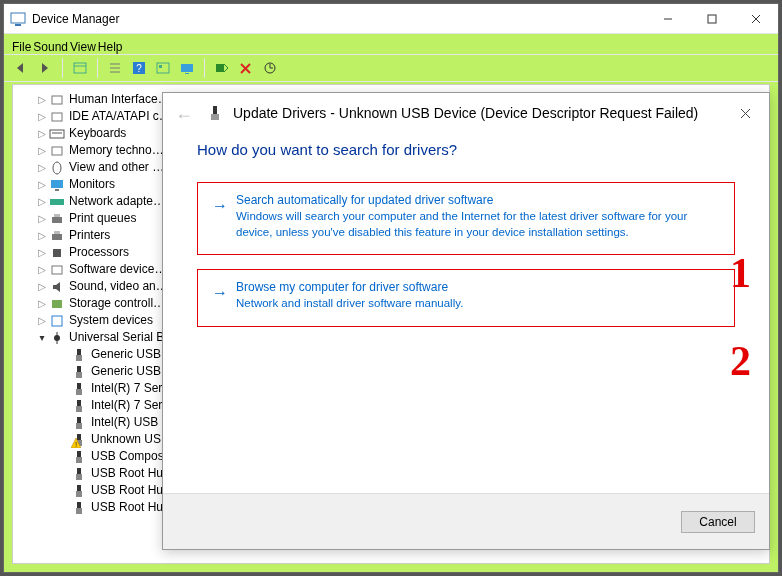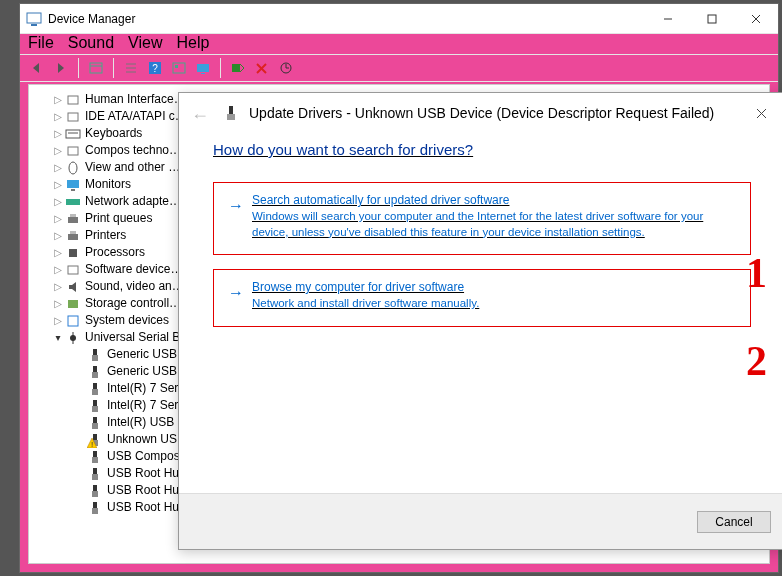--- a/index.html
+++ b/index.html
@@ -7,40 +7,39 @@
   body {
     width: 782px; height: 576px;
     font-family: "Segoe UI", Tahoma, sans-serif;
     font-size: 12px;
     background: #555;
     overflow: hidden;
     position: relative;
   }
   .outer {
     position: absolute; left: 3px; top: 3px; right: 3px; bottom: 3px;
-    background: #ec4899;
+    background: #bef264;
     border: 1px solid #666;
-    margin-left: 16px;
   }
   
   .titlebar {
     height: 30px; background: #fff;
     border-bottom: 1px solid #e5e5e5;
     display: flex; align-items: center;
     padding-left: 6px;
   }
   .titlebar .tb-icon {
     width: 16px; height: 16px; margin-right: 6px;
   }
   .titlebar .tb-title { font-size: 12px; }
   .titlebar .spacer { flex: 1; }
   .sysbtn { width: 44px; height: 30px; display: flex; align-items: center; justify-content: center; }
   .sysbtn svg { stroke: #333; }
   
-  .menubar { height: 20px; display: flex; align-items: flex-start; padding-left: 8px; gap: 14px; font-size: 16px; }
+  .menubar { height: 20px; display: flex; align-items: flex-end; padding-left: 8px; gap: 2px; font-size: 12px; }
   .menu-item { cursor: default; }
   
   .toolbar { height: 28px; border-top: 1px solid #e5e5e5; border-bottom: 1px solid #e5e5e5; display:flex; align-items:center; padding-left:6px; gap:2px; }
   .tb-sep { width: 1px; height: 20px; background: #e5e5e5; margin: 0 4px; }
   .tool { width: 22px; height: 22px; display:flex; align-items:center; justify-content:center; }
   
   .client {
     position: absolute; top: 80px; left: 8px; right: 8px; bottom: 8px;
     border: 1px solid #ccc;
     background: #fff;
@@ -64,21 +63,21 @@
     border: 1px solid #999;
     box-shadow: 0 3px 12px rgba(0,0,0,0.2);
   }
   .dlg-top {
     height: 40px; display:flex; align-items:center; padding: 0 8px; gap: 10px;
   }
   .dlg-back { color: #bbb; font-size: 18px; padding: 0 4px;}
   .dlg-ticon { width: 16px; height: 16px; }
   .dlg-title { font-size: 14px; }
   .dlg-close { margin-left: auto; width:32px; height:32px; display:flex; align-items:center; justify-content:center;}
-  .dlg-body { padding: 8px 34px 0 34px; text-decoration: underline; }
+  .dlg-body { padding: 8px 34px 0 34px; }
   .dlg-heading { color:#003399; font-size: 15px; margin: 0 0 24px 0; font-weight: normal;}
   .option {
     border: 1.5px solid #e30000;
     padding: 10px 14px 14px 14px;
     margin-bottom: 14px;
     position: relative;
     cursor: pointer;
   }
   .option .arrow { color:#0066cc; position:absolute; left:14px; top:12px; font-size:16px; font-weight:bold;}
   .option .opt-title { color:#0066cc; font-size: 12px; margin-left: 24px; }
@@ -230,21 +229,21 @@
           </span>
           <span>Keyboards</span>
         </div>
         <div class="tree-node top">
           <span class="exp">▷</span>
           <span class="ticon">
             <svg width="14" height="12">
               <rect x="2" y="2" width="10" height="8" fill="none" stroke="#777"></rect>
             </svg>
           </span>
-          <span>Compos techno…</span>
+          <span>Memory techno…</span>
         </div>
         <div class="tree-node top">
           <span class="exp">▷</span>
           <span class="ticon">
             <svg width="12" height="14">
               <ellipse cx="6" cy="7" rx="4" ry="6" fill="none" stroke="#555"></ellipse>
             </svg>
           </span>
           <span>View and other …</span>
         </div>

